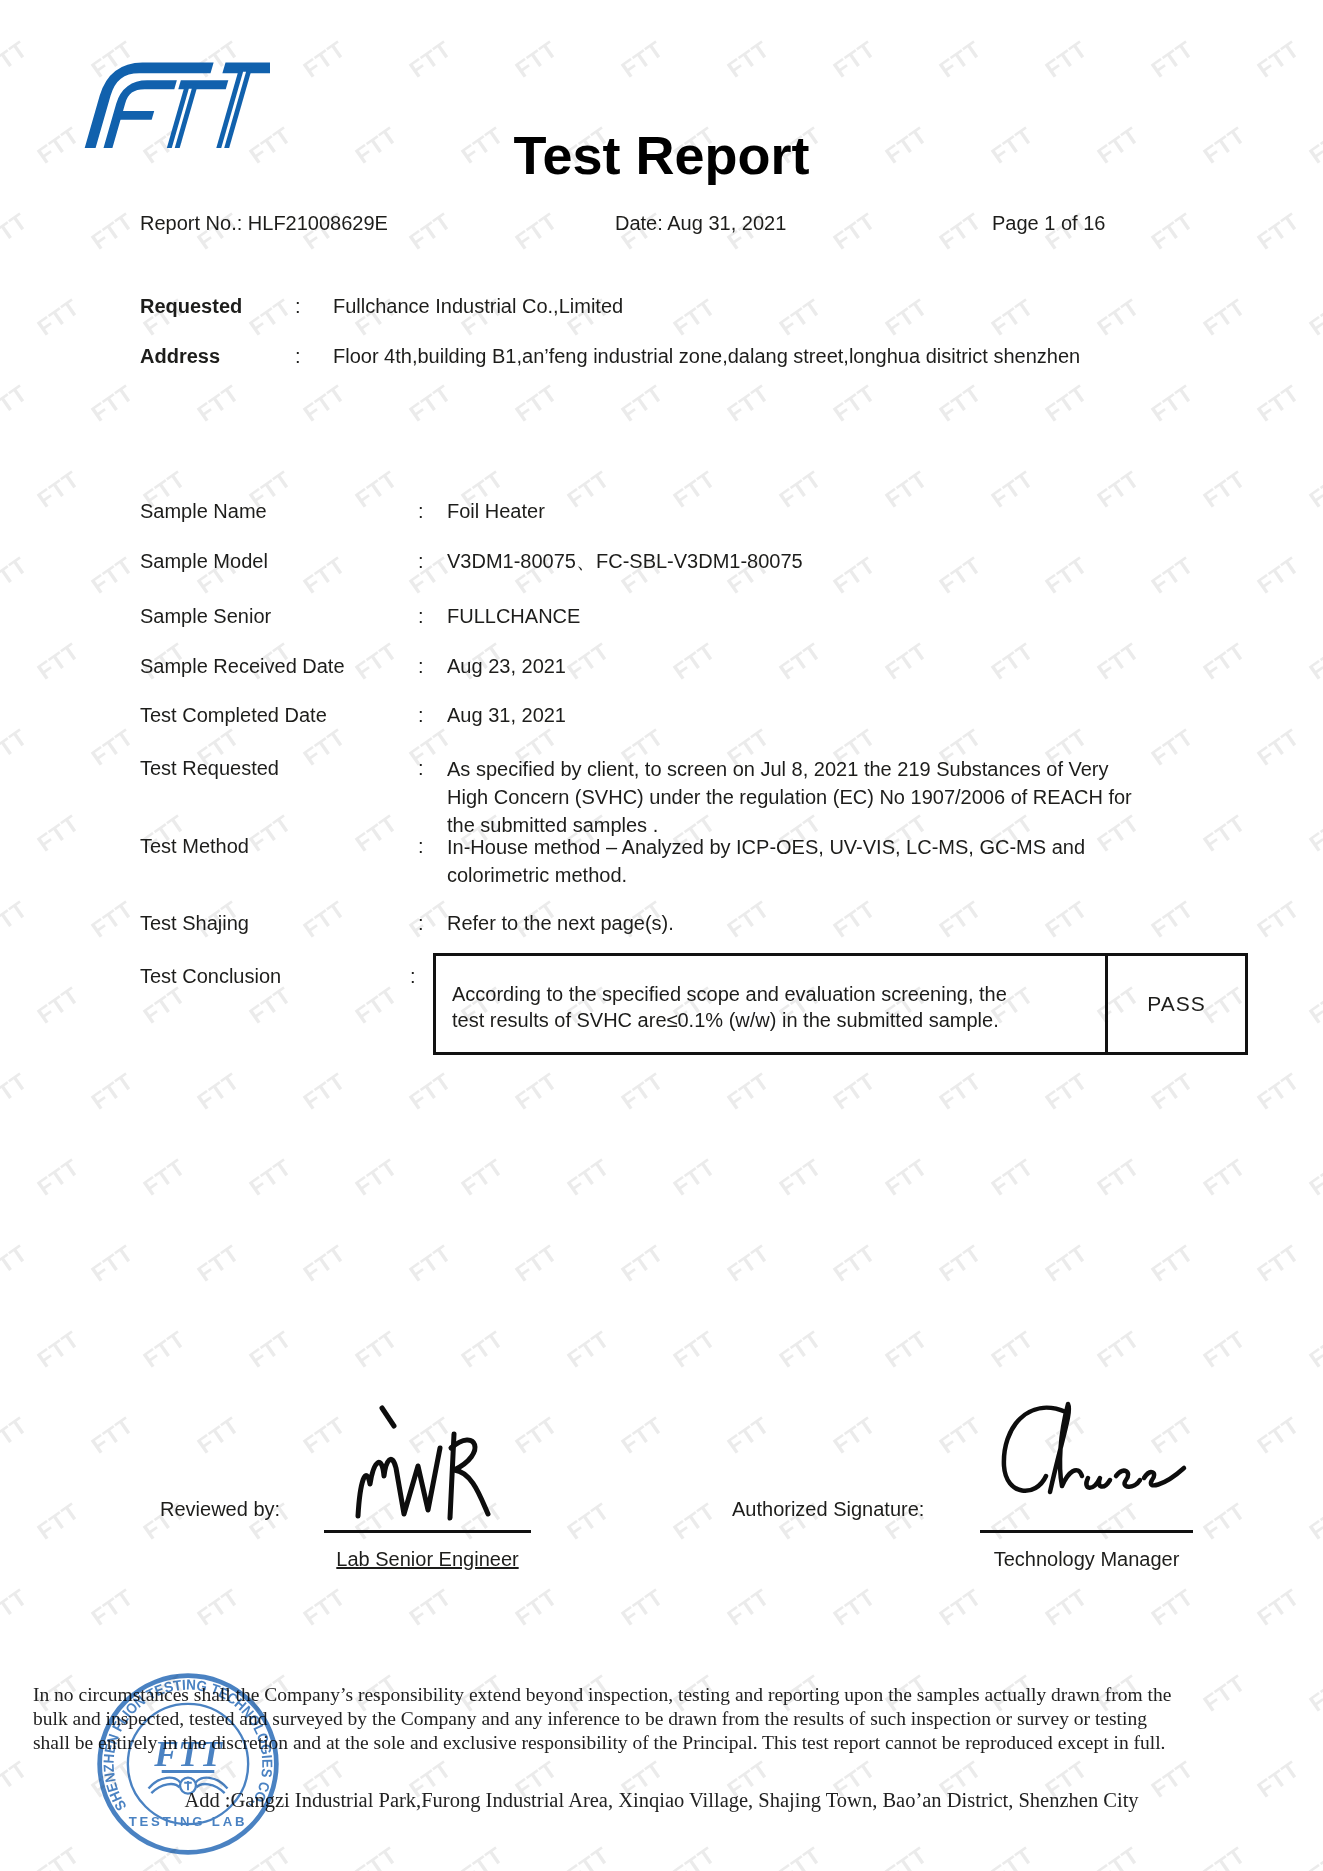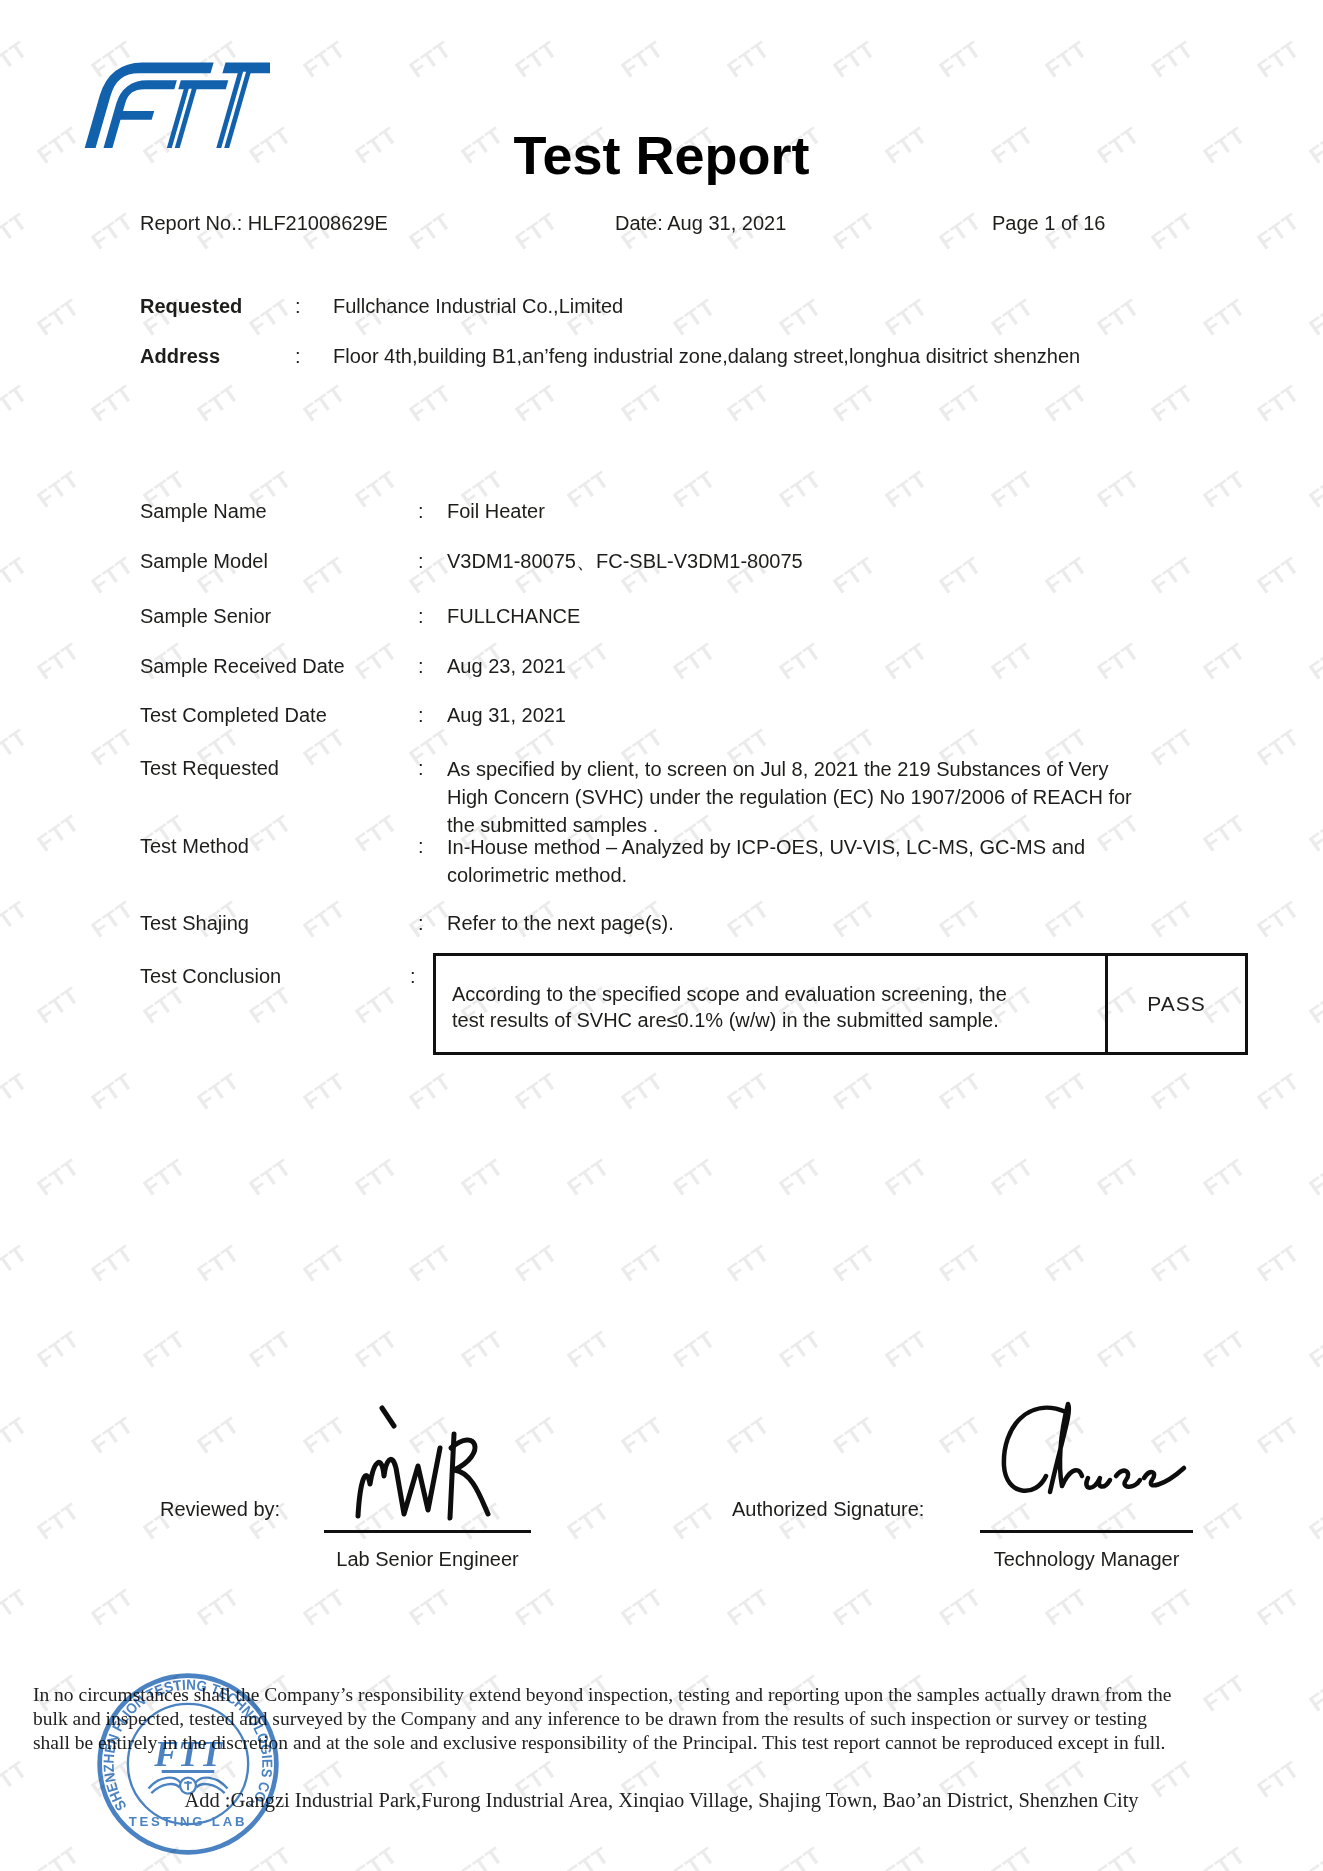--- a/index.html
+++ b/index.html
@@ -44,21 +44,21 @@
   .ctext{flex:1;border-right:3px solid #111;padding:25px 14px 0 16px;
          font-size:20px;line-height:26px;white-space:pre-line;}
   .cpass{width:137px;display:flex;align-items:center;justify-content:center;
          font-size:21px;letter-spacing:1px;}
   
   .sig-label{position:absolute;white-space:nowrap;z-index:2;}
   .sl-left{left:160px;top:1498px;} .sl-right{left:732px;top:1498px;}
   .sigline{position:absolute;height:3px;background:#111;top:1530px;z-index:2;}
   .line-left{left:324px;width:207px;} .line-right{left:980px;width:213px;}
   .role{position:absolute;top:1548px;text-align:center;white-space:nowrap;z-index:2;}
-  .role-left{left:324px;width:207px;} .role-right{left:980px;width:213px;}
+  .role-left{left:324px;width:207px;text-decoration:underline;} .role-right{left:980px;width:213px;}
   .sigsvg{position:absolute;z-index:2;}
   .sigsvg path{stroke:#0d0d0d;fill:none;stroke-linecap:round;stroke-linejoin:round;}
   .sig-left{left:330px;top:1396px;} .sig-right{left:988px;top:1394px;}
   
   .disclaimer{position:absolute;left:33px;top:1683px;width:1256px;z-index:3;
     font-family:"Liberation Serif","DejaVu Serif",serif;font-size:19.5px;line-height:24px;
     white-space:pre-line;color:#222;}
   .company-row{position:absolute;top:1754px;left:0;width:100%;display:flex;
     align-items:center;justify-content:center;gap:16px;z-index:3;}
   .oline{height:4px;background:var(--separator_orange);}

